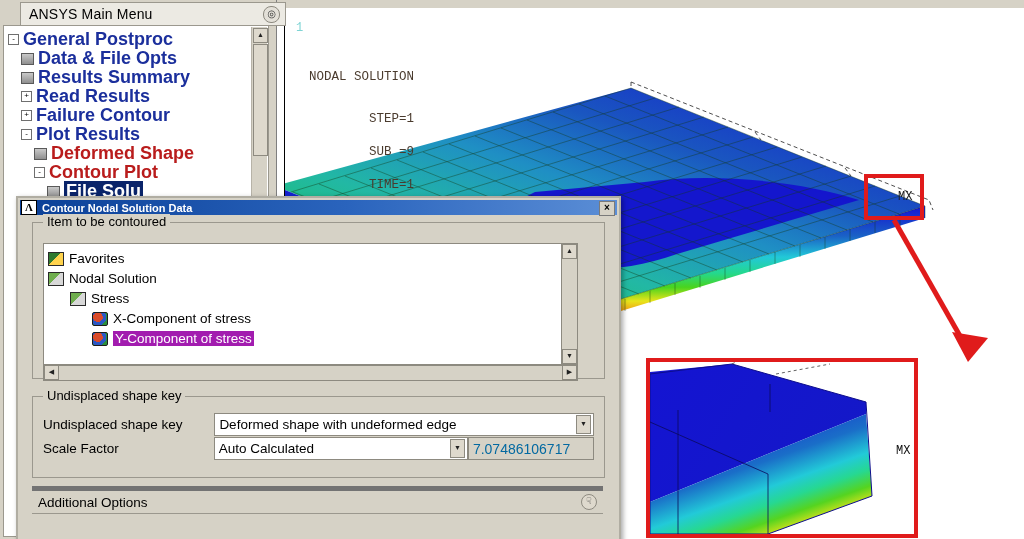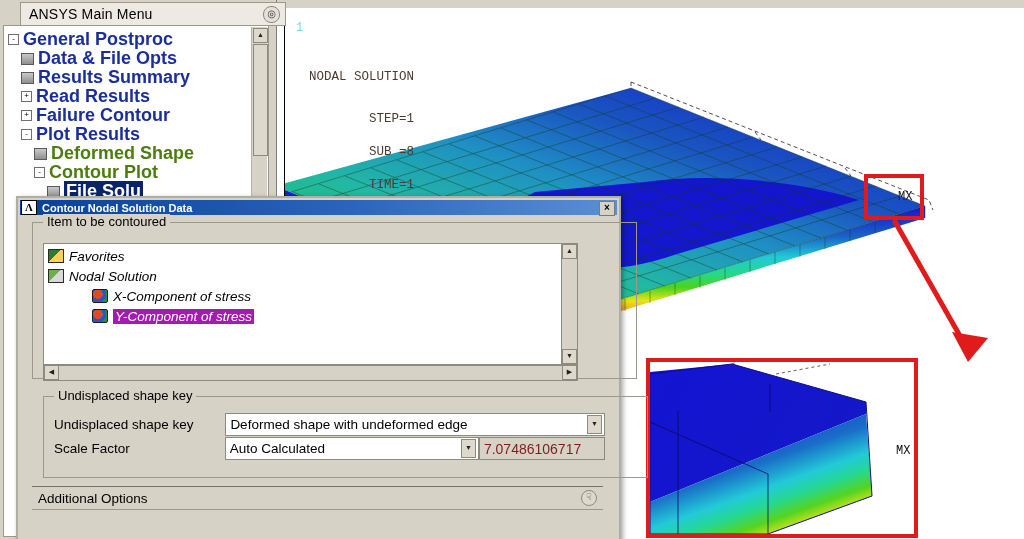--- a/index.html
+++ b/index.html
@@ -41,21 +41,21 @@
     margin-right:4px;flex:none;font-family:"Liberation Sans",sans-serif;
   }
   .tspacer{flex:none;}
   .ticon{
     width:11px;height:10px;margin-right:4px;flex:none;
     background:linear-gradient(#c9c9c9,#8f8f8f);
     border:1px solid #5a5a5a;
   }
   .tlabel{font-size:18px;font-weight:bold;}
   .c-blue{color:#1b2f9c;}
-  .c-red{color:#4d7c0f;}
+  .c-red{color:#b91c1c;}
   .c-green{color:#0f7a2a;}
   .c-sel{background:#0a246a;color:#ffffff;padding:0 2px;}
   #menu-vscroll{
     position:absolute;right:1px;top:1px;width:15px;height:506px;background:#d6d2c6;
     border-left:1px solid #b7b3a8;
   }
   #menu-vscroll .arrow{
     width:13px;height:13px;margin:1px;background:#ded9cd;
     border:1px solid #8d8a80;font-size:7px;line-height:11px;text-align:center;color:#222;
   }
@@ -105,66 +105,66 @@
   }
   #dlg-title{
     color:#fff;font-size:11px;font-weight:bold;margin-left:5px;white-space:nowrap;
   }
   #dlg-close{
     position:absolute;right:2px;top:1px;width:14px;height:13px;
     background:#d6d2c6;border:1px solid #7a7a7a;
     font-size:10px;font-weight:bold;line-height:11px;text-align:center;color:#000;
   }
   .group{
-    position:absolute;border:1px solid #9b988e;padding-left:32px;
+    position:absolute;border:1px solid #9b988e;
   }
   .group-title{
     position:absolute;top:-9px;left:10px;background:#d6d2c6;padding:0 4px;
     font-size:13px;color:#000;
   }
   #grp-item{left:14px;top:24px;width:571px;height:155px;}
   #item-list{
     position:absolute;left:10px;top:20px;width:533px;height:120px;
     background:#ffffff;border:1px solid #8d8a80;overflow:hidden;
   }
-  .lrow{display:flex;align-items:center;height:20px;font-size:13.5px;color:#000;white-space:nowrap;font-style:italic;}
+  .lrow{display:flex;align-items:flex-end;height:20px;font-size:13.5px;color:#000;white-space:nowrap;}
   .lrow .li{width:14px;height:12px;margin-right:5px;flex:none;}
   .li-fav{background:linear-gradient(135deg,#2f7a2f 45%,#ffd34d 45%);border:1px solid #2a2a2a;}
   .li-fold{background:linear-gradient(135deg,#6fae4e 45%,#d8d8d8 45%);border:1px solid #2a2a2a;}
   .li-cube{background:radial-gradient(circle at 35% 35%,#d94b2b 0 40%,#2b57c4 40% 70%,#2a8f3c 70%);
            border:1px solid #1c1c1c;border-radius:2px;}
   .lsel{background:#a21caf;color:#ffffff;padding:0 2px;}
   #list-vscroll{
     position:absolute;right:0;top:0;width:15px;height:120px;background:#d6d2c6;border-left:1px solid #8d8a80;
   }
   #list-hscroll{
     position:absolute;left:10px;top:142px;width:533px;height:14px;background:#d6d2c6;border:1px solid #8d8a80;
   }
   .sb-arrow{
     width:13px;height:13px;background:#ded9cd;border:1px solid #8d8a80;
     font-size:7px;line-height:11px;text-align:center;color:#222;
   }
-  #grp-undisp{left:14px;top:198px;width:571px;height:80px;margin-left:11px;}
+  #grp-undisp{left:14px;top:198px;width:571px;height:80px;}
   .frow{position:absolute;display:flex;align-items:center;}
   .flabel{font-size:13.5px;color:#000;}
   .fselect{
     background:#ffffff;border:1px solid #8d8a80;height:21px;
     display:flex;align-items:center;font-size:13.5px;color:#000;padding-left:4px;
   }
   .fsel-arrow{
     margin-left:auto;width:13px;height:17px;background:#ded9cd;border:1px solid #8d8a80;
     font-size:7px;line-height:15px;text-align:center;color:#222;flex:none;margin-right:2px;
   }
   .ftext-ro{
     background:#d6d2c6;border:1px solid #8d8a80;height:21px;
-    display:flex;align-items:center;font-size:14px;color:#7f1d1d;padding-left:4px;
+    display:flex;align-items:center;font-size:14px;color:#0369a1;padding-left:4px;
   }
   #addl{
     position:absolute;left:14px;top:288px;width:571px;height:22px;
-    border-top:1px solid #737373;border-bottom:1px solid #9b988e;
+    border-top:5px solid #737373;border-bottom:1px solid #9b988e;
     display:flex;align-items:center;gap:8px;
   }
   #addl-label{font-size:13.5px;color:#000;padding-left:6px;}
   #addl-chev{
     margin-left:auto;margin-right:6px;width:14px;height:14px;border:1px solid #8d8a80;
     border-radius:8px;background:#ded9cd;font-size:9px;line-height:13px;text-align:center;color:#333;
   }
 </style>
 </head>
 <body>
@@ -271,21 +271,21 @@
           <polyline points="560,158 566,166"></polyline>
           <polyline points="470,122 476,130"></polyline>
         </g>
       </svg>
 
       <div id="plot-num">1</div>
 
       <div id="annot">
         <span class="hdr">NODAL SOLUTION</span>
         <span>STEP=1</span><br>
-        <span>SUB =8</span><br>
+        <span>SUB =9</span><br>
         <span>TIME=1</span><br>
         <span>SY        (AVG)</span><br>
         <span>RSYS=0</span><br>
         <span>DMX =1.06</span><br>
         <span>SMN =-74.626</span><br>
         <span>SMX =74.626</span>
       </div>
     </div>
 
     <div style="position:absolute;left:622px;top:190px;font-family:'Liberation Mono',monospace;font-size:12px;color:#1a1a1a;">MX</div>
@@ -414,20 +414,25 @@
               <span style="width: 0px; flex: 0 0 auto;"></span>
               <span class="li li-fav"></span>
               <span>Favorites</span>
             </div>
             <div class="lrow">
               <span style="width: 0px; flex: 0 0 auto;"></span>
               <span class="li li-fold"></span>
               <span>Nodal Solution</span>
             </div>
             <div class="lrow">
+              <span style="width: 22px; flex: 0 0 auto;"></span>
+              <span class="li li-fold"></span>
+              <span>Stress</span>
+            </div>
+            <div class="lrow">
               <span style="width: 44px; flex: 0 0 auto;"></span>
               <span class="li li-cube"></span>
               <span>X-Component of stress</span>
             </div>
             <div class="lrow">
               <span style="width: 44px; flex: 0 0 auto;"></span>
               <span class="li li-cube"></span>
               <span class="lsel">Y-Component of stress</span>
             </div>
           </div>

